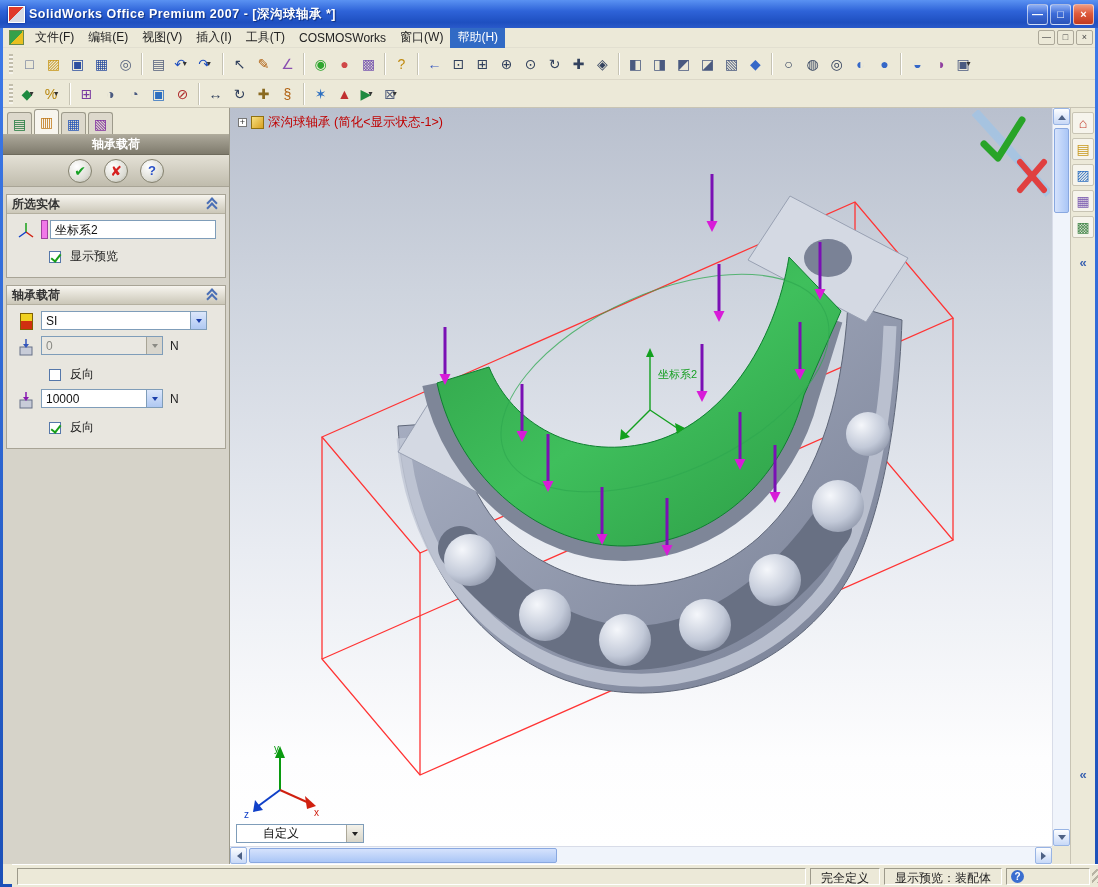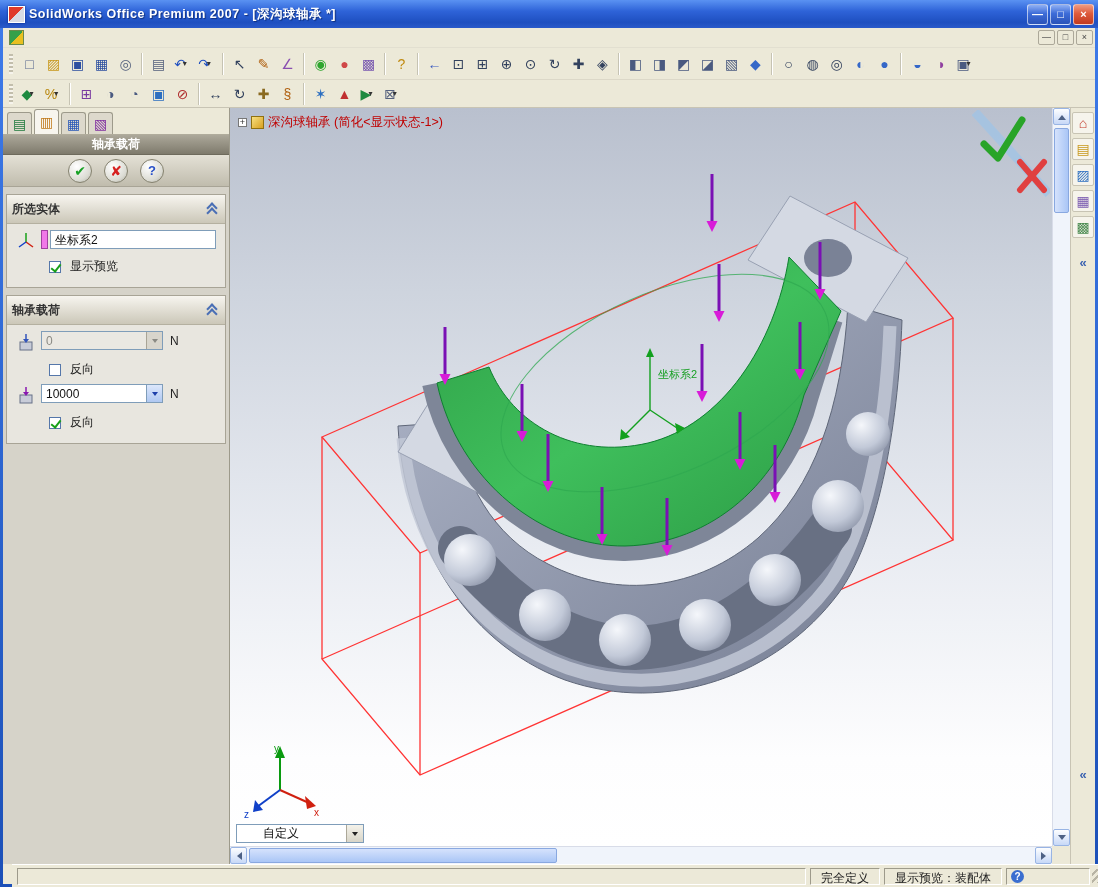--- a/index.html
+++ b/index.html
@@ -42,21 +42,21 @@
 .pm-tabs{height:27px;background:#ECE9D8;border-bottom:1px solid #B0AC9C;display:flex;align-items:flex-end;padding:2px 4px 0;gap:2px;}
 .pm-tabs .tb-btn{width:25px;height:22px;background:#DDD9CC;border:1px solid #9D9A8B;border-bottom:none;border-radius:3px 3px 0 0;}
 .pm-tabs .tb-btn.active{background:#F7F5EE;height:25px;}
 .pm-title{height:20px;background:linear-gradient(180deg,#ACA89A,#7E7A6C);color:#FFF;font-weight:bold;font-size:12px;display:flex;align-items:center;justify-content:center;border-bottom:1px solid #6E6A5C;}
 .pm-okrow{height:32px;background:linear-gradient(180deg,#E4E1D6,#C0BCAD);display:flex;align-items:center;justify-content:center;gap:12px;border-bottom:1px solid #A8A496;}
 .pm-round{width:24px;height:24px;border-radius:50%;background:radial-gradient(circle at 35% 30%,#FFFFFF,#DCDCD4 65%,#AEADA2);border:1px solid #85826F;display:flex;align-items:center;justify-content:center;font-size:14px;font-weight:bold;}
 .pm-round.ok{color:#18A226;}
 .pm-round.cancel{color:#D62020;}
 .pm-round.help{color:#2850C8;font-size:13px;}
 .pm-sec{margin:7px 3px 0;border:1px solid #A8A496;background:#E8E6DF;}
-.pm-sechead{height:29px;background:linear-gradient(180deg,#F7F5EF,#CBC7B8);display:flex;align-items:center;padding:0 5px;font-weight:bold;font-size:12px;color:#333;border-bottom:1px solid #B4B0A0;}
+.pm-sechead{height:19px;background:linear-gradient(180deg,#F7F5EF,#CBC7B8);display:flex;align-items:center;padding:0 5px;font-weight:bold;font-size:12px;color:#333;border-bottom:1px solid #B4B0A0;}
 .pm-sechead .spacer{flex:1;}
 .chev{width:16px;height:16px;position:relative;}
 .chev::before,.chev::after{content:"";position:absolute;left:4px;width:6px;height:6px;border-left:2px solid #4A6FB5;border-top:2px solid #4A6FB5;}
 .chev.up::before{top:3px;transform:rotate(45deg);}
 .chev.up::after{top:8px;transform:rotate(45deg);}
 .chev.down::before{top:1px;transform:rotate(225deg);}
 .chev.down::after{top:6px;transform:rotate(225deg);}
 .pm-body{padding:6px 4px 8px;}
 .pm-row{display:flex;align-items:flex-start;margin-bottom:6px;}
 .pm-icn{width:30px;display:flex;justify-content:center;padding-top:2px;}
@@ -140,20 +140,30 @@
           <span class="tb-glyph">□</span>
         </span>
         <span class="tb-btn close">
           <span class="tb-glyph">×</span>
         </span>
       </span>
   </div>
 
   <div class="menubar">
     <span class="menu-appicon"></span>
+    <span style="display:flex;align-items:center;">
+        <span class="menu-item">文件(F)</span>
+        <span class="menu-item">编辑(E)</span>
+        <span class="menu-item">视图(V)</span>
+        <span class="menu-item">插入(I)</span>
+        <span class="menu-item">工具(T)</span>
+        <span class="menu-item">COSMOSWorks</span>
+        <span class="menu-item">窗口(W)</span>
+        <span class="menu-item active">帮助(H)</span>
+      </span>
     <span class="doc-controls">
         <span class="tb-btn">
           <span class="tb-glyph">—</span>
         </span>
         <span class="tb-btn">
           <span class="tb-glyph">□</span>
         </span>
         <span class="tb-btn">
           <span class="tb-glyph">×</span>
         </span>
@@ -392,20 +402,31 @@
       </div>
     </div>
 
     <div class="pm-sec">
       <div class="pm-sechead">
         <span>轴承载荷</span>
         <span class="spacer"></span>
         <span class="chev up"></span>
       </div>
       <div class="pm-body">
+        <div class="pm-row">
+          <span class="pm-icn">
+              <span class="icon-unit"></span>
+            </span>
+          <div class="combo w-full">
+            <span class="txt">SI</span>
+            <span class="combo-btn">
+                <i class="tri"></i>
+              </span>
+          </div>
+        </div>
         <div class="pm-row">
           <span class="pm-icn">
             <svg width="20" height="20">
               <rect x="4" y="9" width="12" height="8" fill="#C8CCD8" stroke="#667088"></rect>
               <line x1="10" y1="1" x2="10" y2="6" stroke="#3355BB" stroke-width="1.5"></line>
               <polygon points="7,6 13,6 10,10" fill="#3355BB"></polygon>
             </svg>
           </span>
           <div class="combo w-num disabled">
             <span class="txt">0</span>

